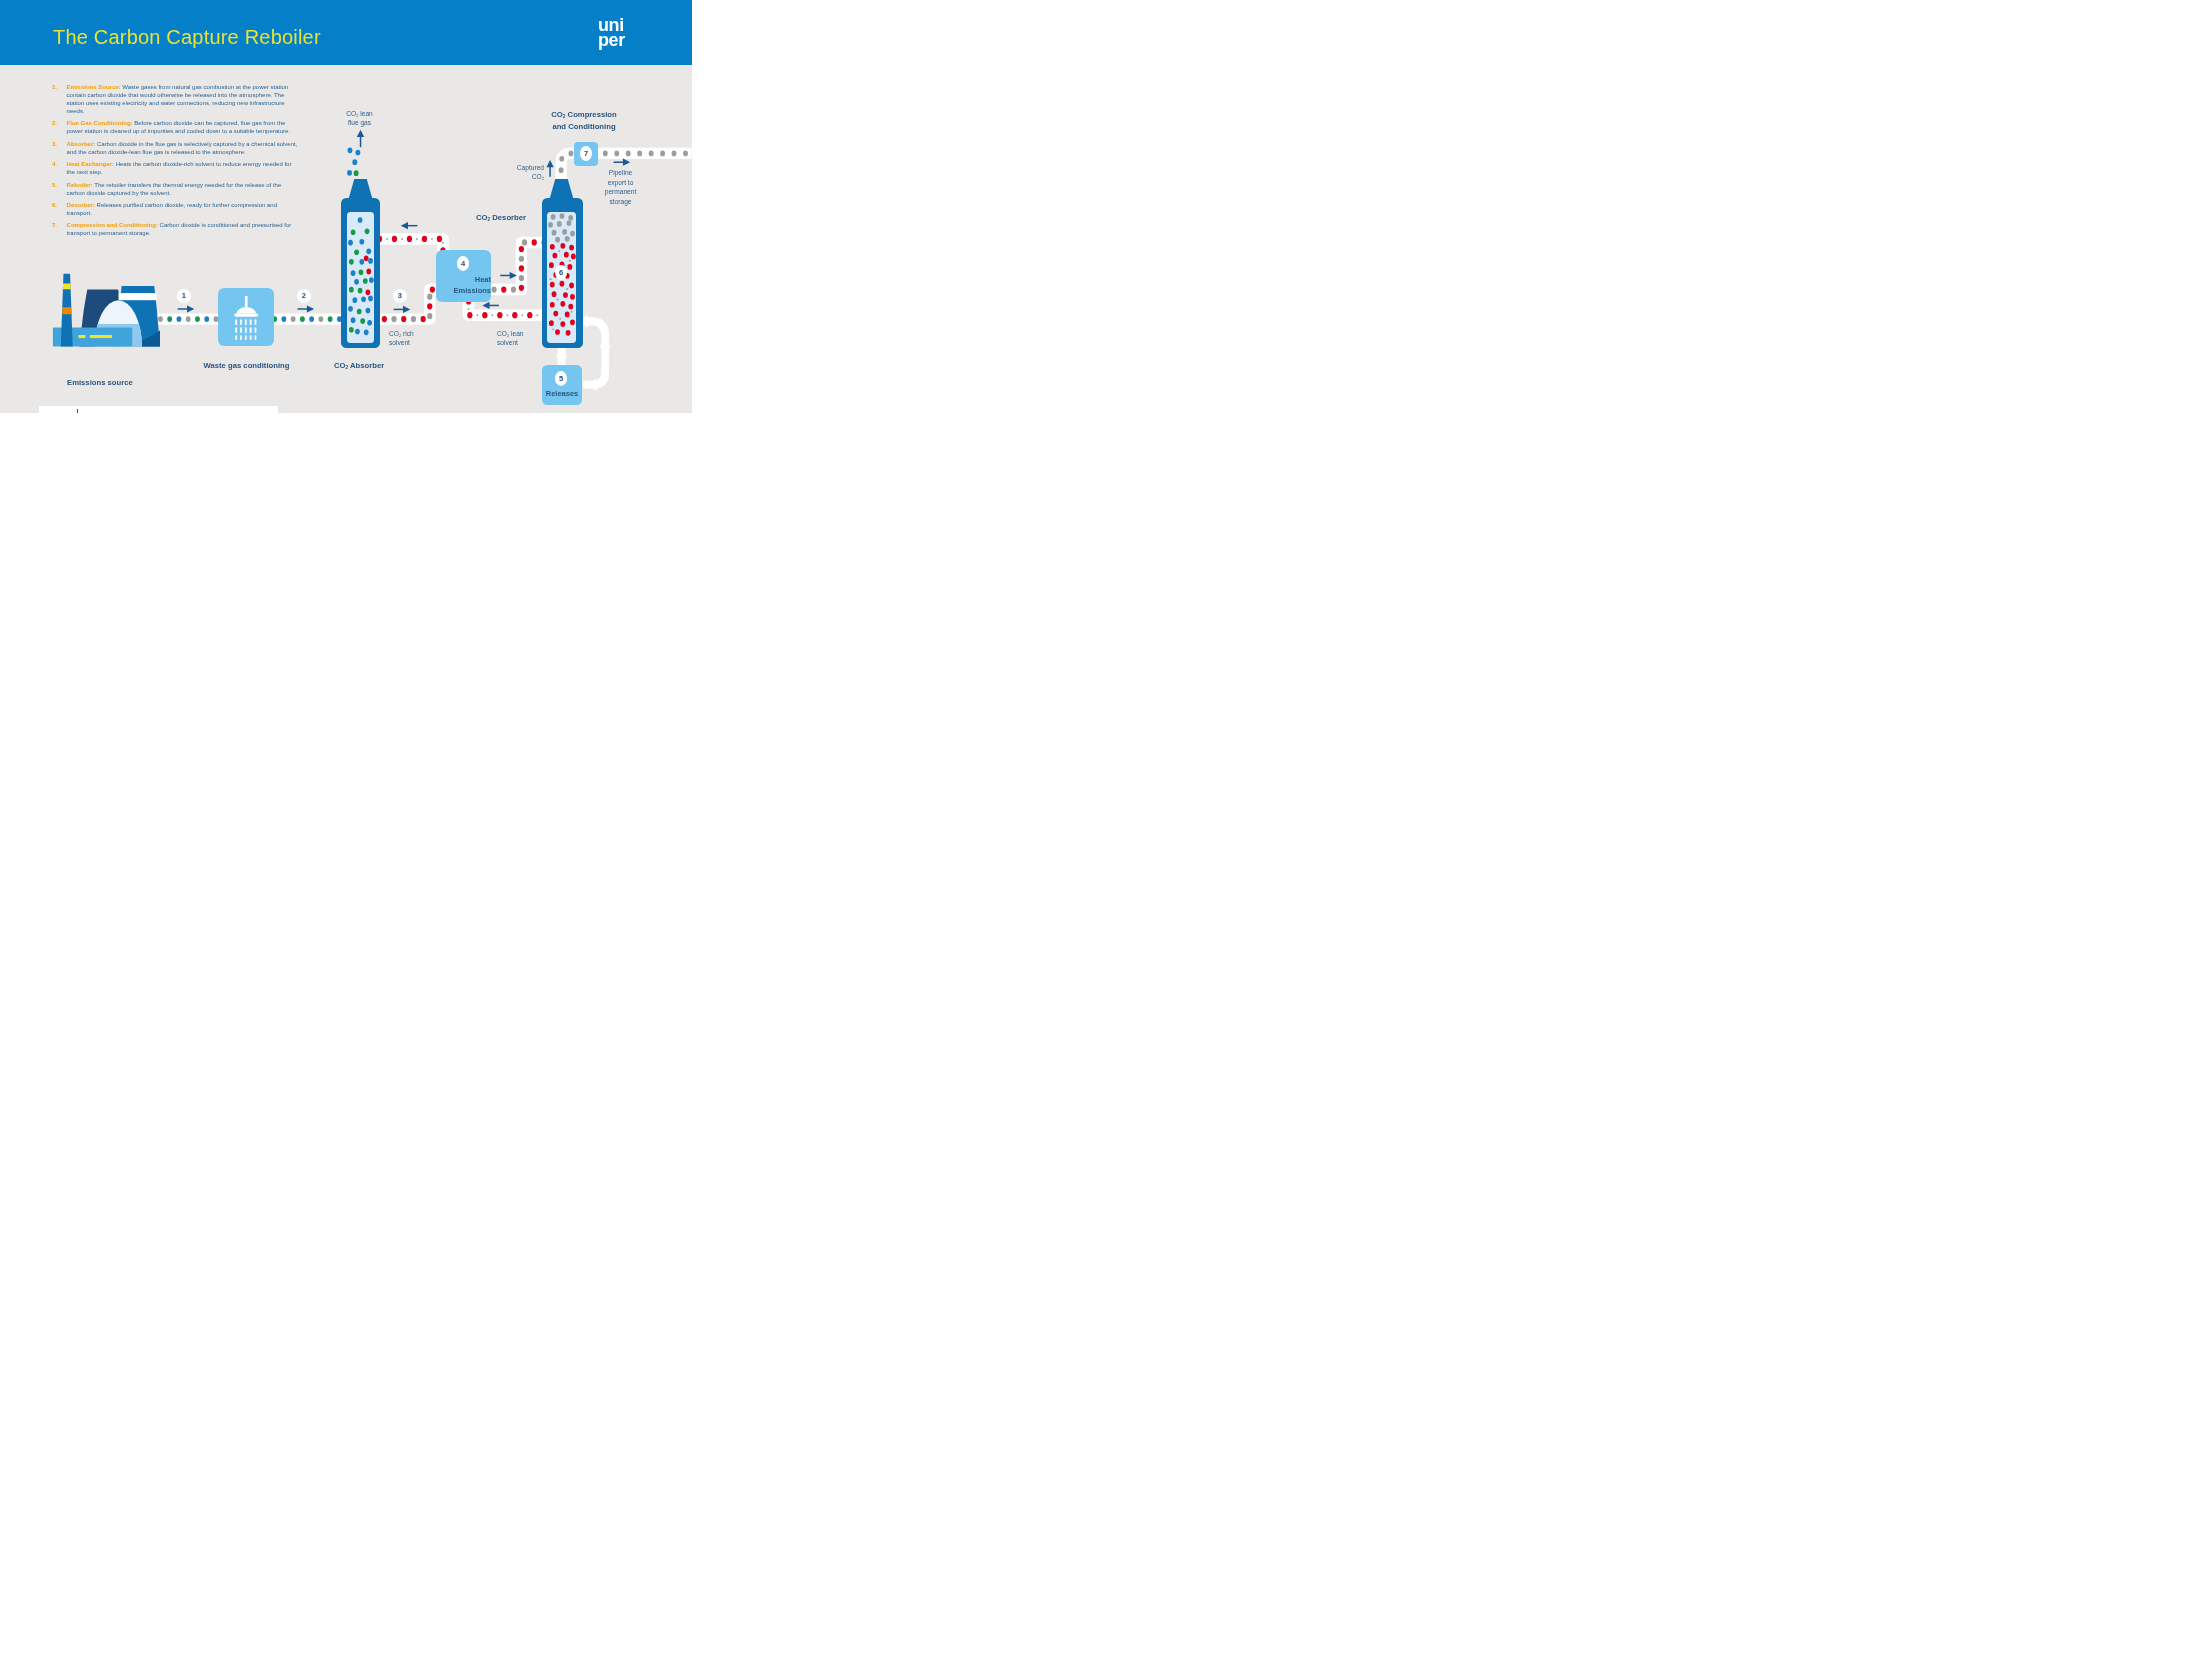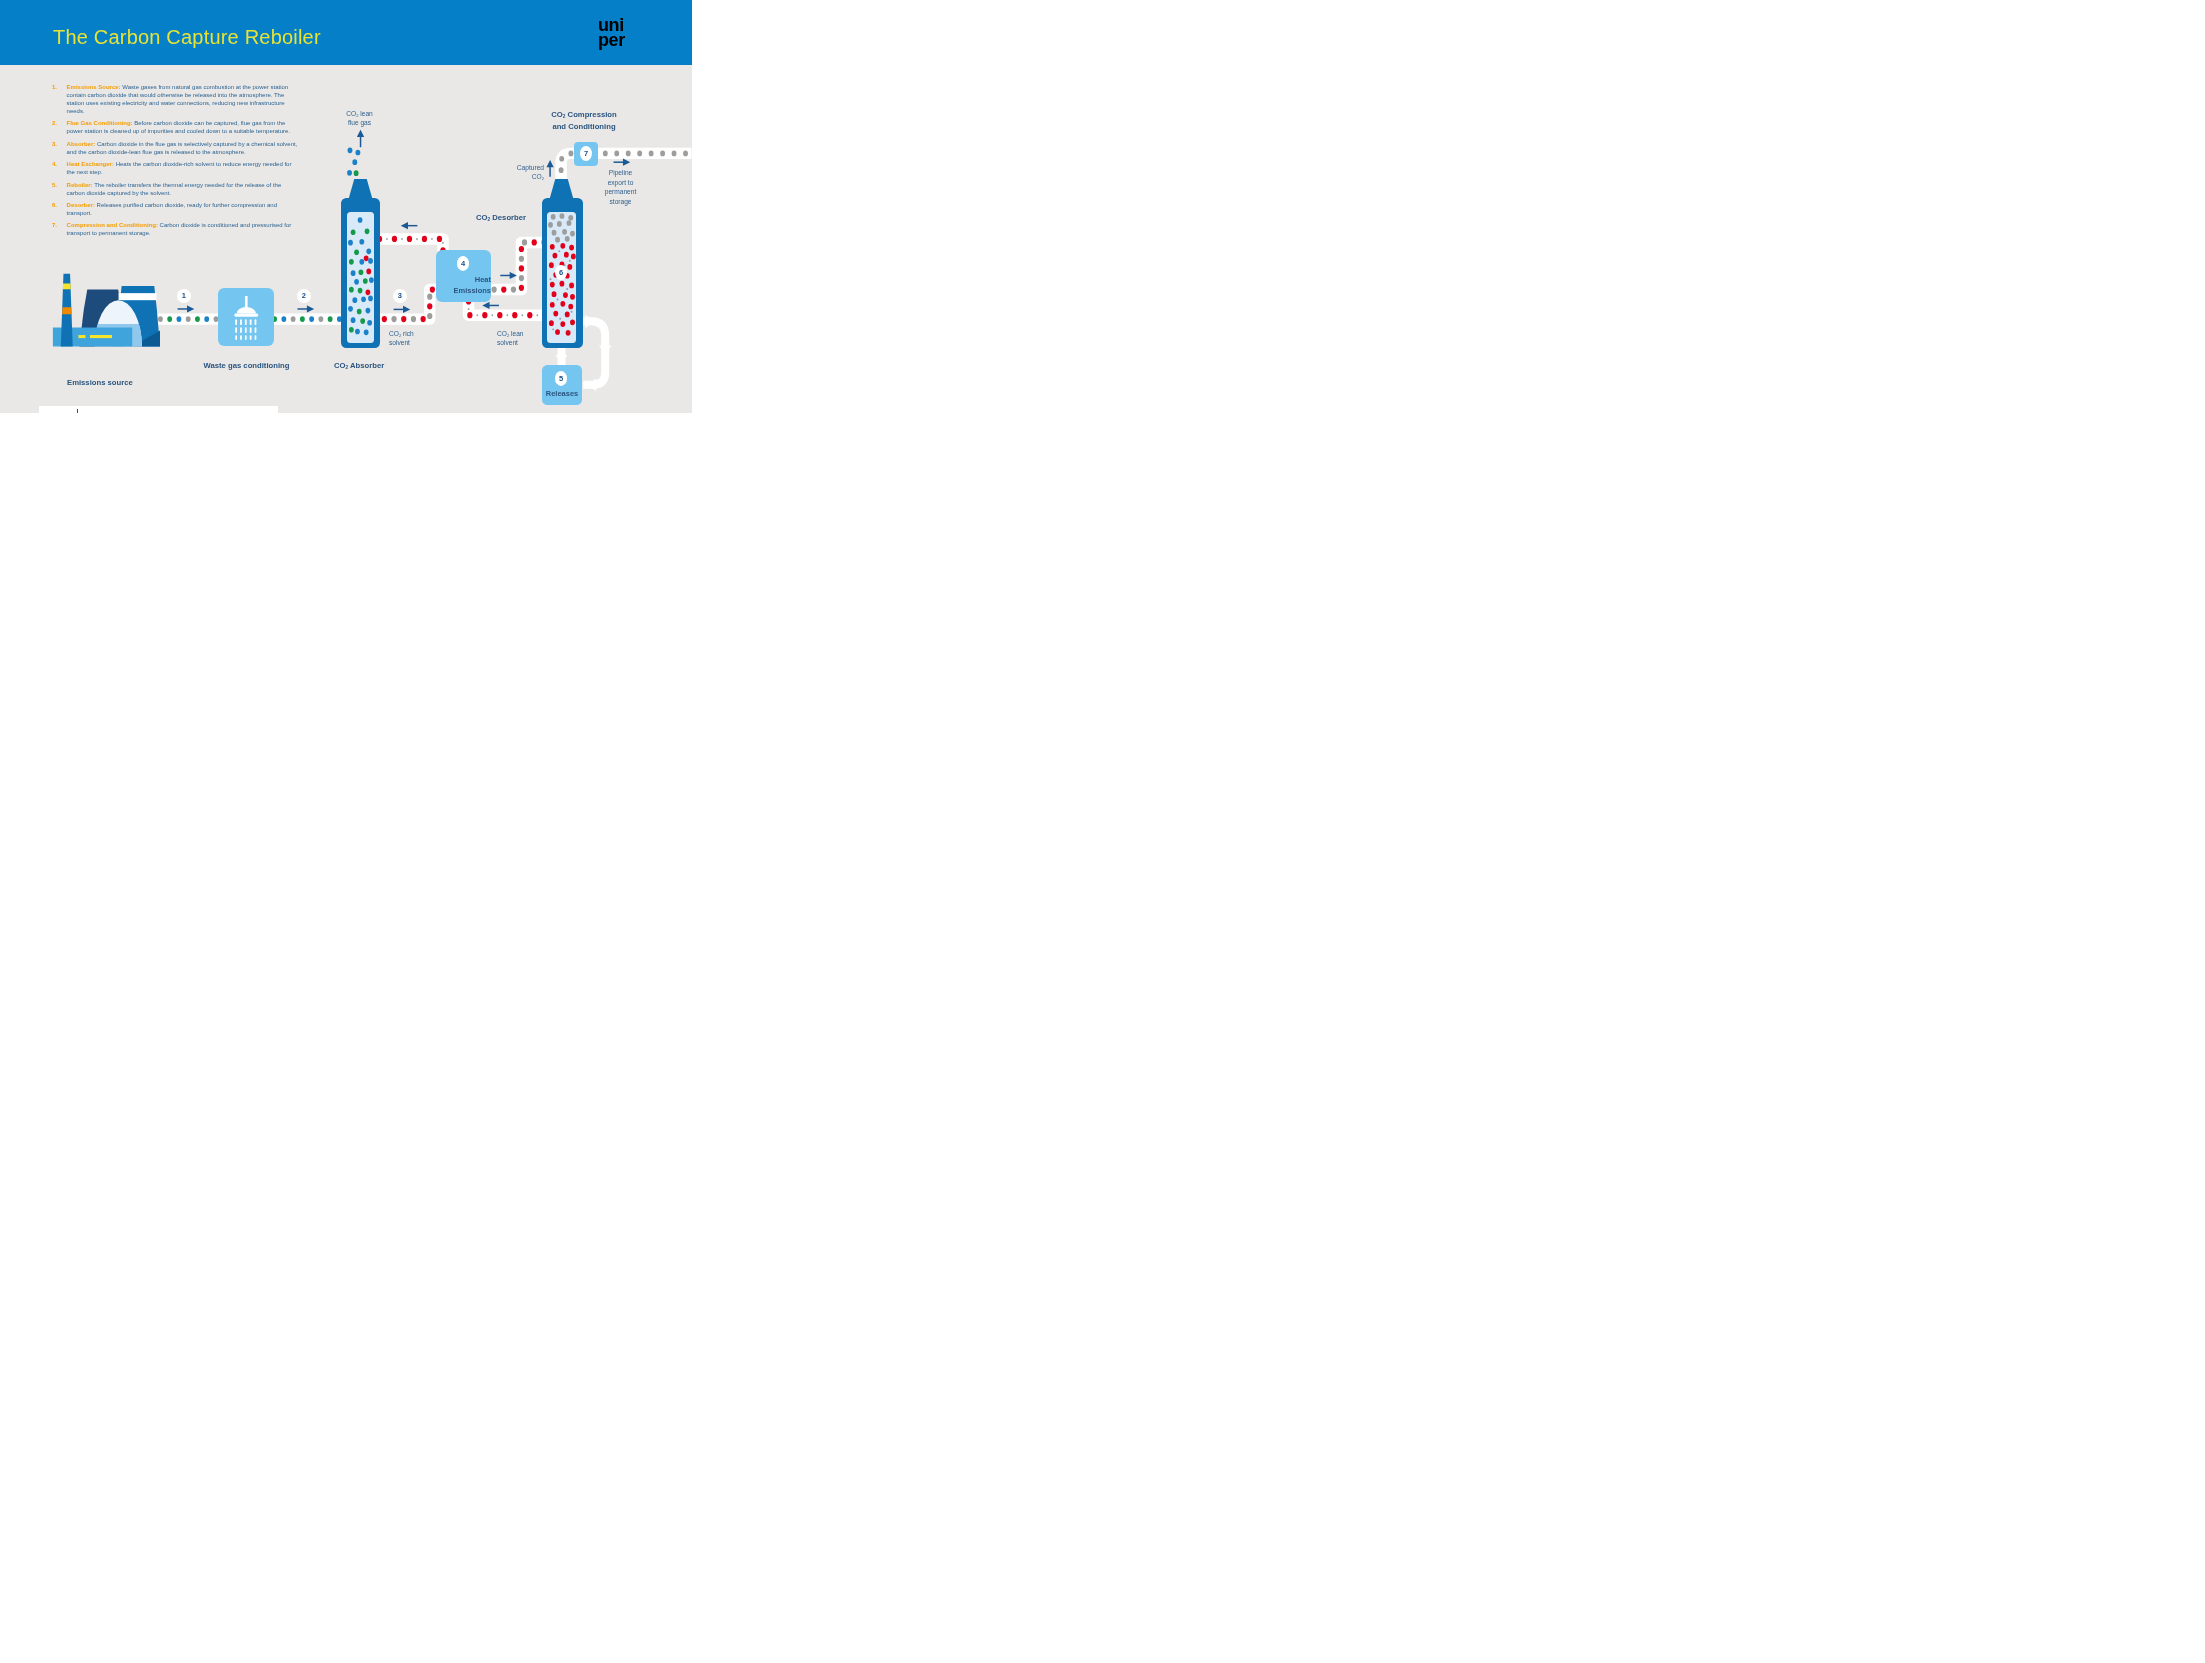--- a/index.html
+++ b/index.html
@@ -10,21 +10,21 @@
     --arrow-navy:#1B5A96; --pipe-white:#FFFFFF;
   }
   html,body{margin:0;padding:0;background:#fff;}
   .stage{position:relative;width:692px;height:413px;overflow:hidden;
     background:var(--background);
     font-family:"Liberation Sans","DejaVu Sans",sans-serif;color:var(--text-navy);}
   
   .header{position:absolute;left:0;top:0;width:692px;height:65px;background:var(--header-blue);}
   .page-title{position:absolute;left:53px;top:25.6px;font-size:20px;letter-spacing:0.2px;
     color:var(--title-yellow);font-weight:400;white-space:nowrap;}
-  .logo{position:absolute;left:598px;top:17.6px;color:#000000;font-weight:700;
+  .logo{position:absolute;left:598px;top:17.6px;color:#ffffff;font-weight:700;
     font-size:18px;line-height:15px;letter-spacing:-0.4px;}
   
   .steps{position:absolute;left:52px;top:83px;width:248px;}
   .step{display:flex;margin-bottom:4.4px;font-size:6px;line-height:8px;}
   .step-num{flex:none;width:14.6px;font-weight:700;color:var(--accent-orange);}
   .step-body{width:233px;}
   .step-lead{font-weight:700;color:var(--accent-orange);}
   
   .abs{position:absolute;}
   .thin-label{font-size:6.6px;line-height:9.3px;color:#31618F;}

